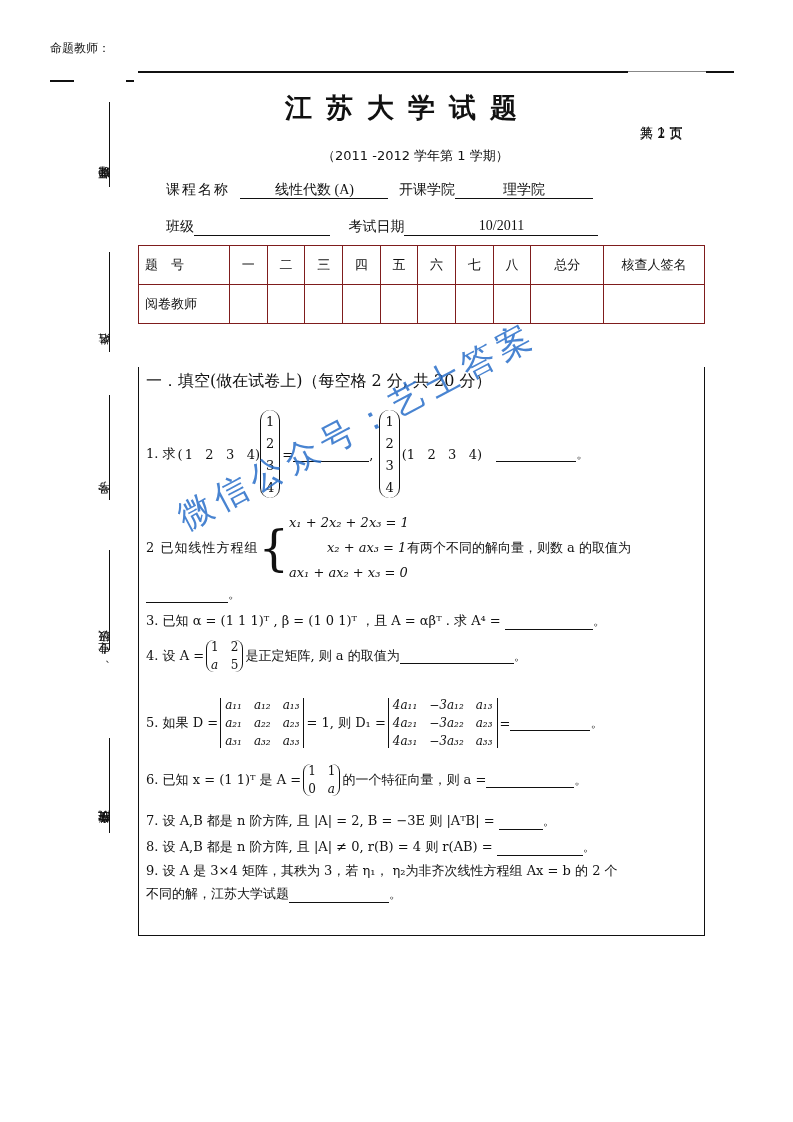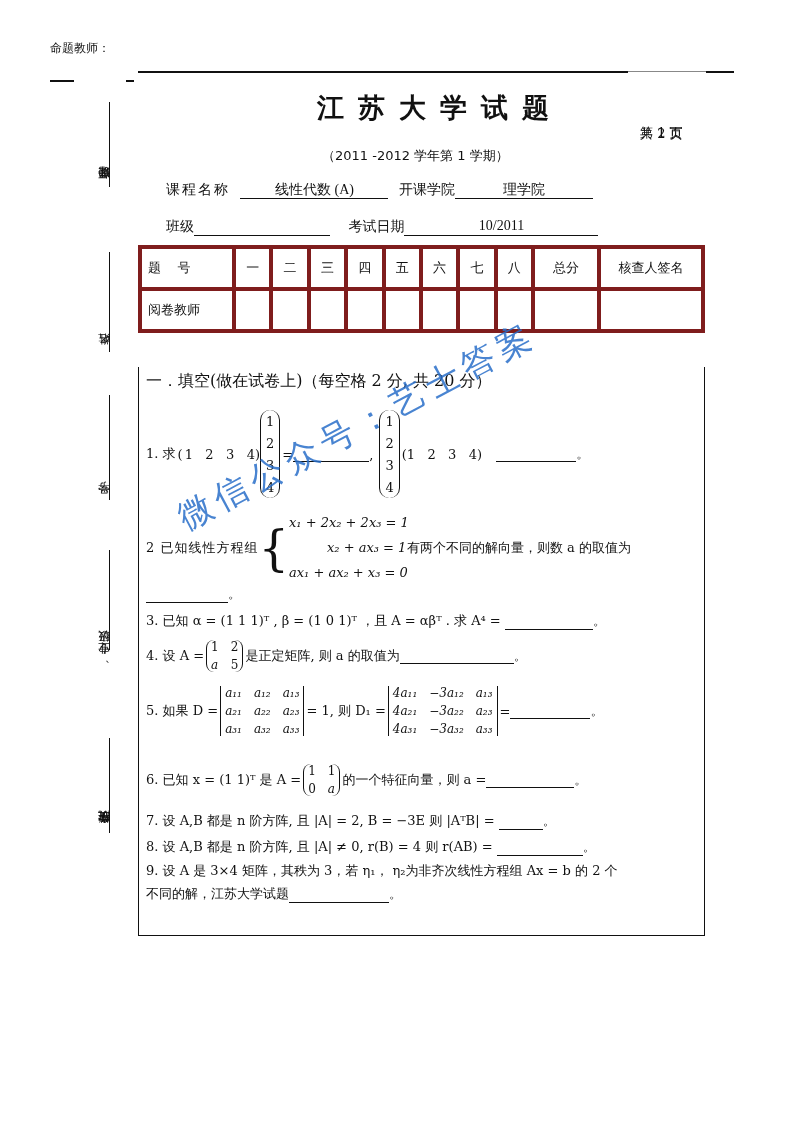--- a/index.html
+++ b/index.html
@@ -4,32 +4,32 @@
 <style>
   html, body { margin:0; padding:0; background:#ffffff; }
   body { width:793px; height:1122px; position:relative; overflow:hidden;
          font-family:"DejaVu Serif", "Liberation Serif", serif; color:#111; }
   .abs { position:absolute; }
   .hdr-teacher { left:50px; top:40px; font-size:12px; font-family:"DejaVu Sans", sans-serif; }
   .topline { left:138px; top:71px; width:596px; height:2px; background:#111; }
   .topline-gap { left:628px; top:71px; width:78px; height:1px; background:#888; }
   .dash1 { left:50px; top:80px; width:24px; height:1.5px; background:#111; }
   .dash2 { left:126px; top:80px; width:8px; height:1.5px; background:#111; }
-  .title { left:285px; top:90px; font-size:27px; font-weight:bold; letter-spacing:14px;margin-left:32px; }
+  .title { left:285px; top:90px; font-size:27px; font-weight:bold; letter-spacing:14px; }
   .pages1 { left:640px; top:88px; font-size:13px;margin-top:37px; }
   .pages2 { left:640px; top:124px; font-size:13px; }
   .term { left:322px; top:147px; font-size:13px; font-family:"DejaVu Sans", sans-serif; }
   .info-row { font-size:14px; }
   .uline { display:inline-block; border-bottom:1px solid #111; text-align:center; height:17px; vertical-align:bottom;font-family:Liberation Serif, serif; }
   
   .vline { width:1px; background:#111; }
   .vtext { writing-mode:vertical-rl; transform:rotate(180deg); font-size:12px; font-family:"DejaVu Sans", sans-serif; }
   
   table.score { position:absolute; left:138px; top:245px; width:567px; border-collapse:collapse; font-size:13px; }
-  table.score td { border:4px solid #7f1d1d; height:38px; text-align:center; padding:0; }
+  table.score td { border:1px solid #7f1d1d; height:38px; text-align:center; padding:0;font-family:Liberation Serif, serif; }
   table.score td.lbl { width:84px; text-align:left; padding-left:6px; }
   table.score td.sig { width:100px; }
   .qbox { left:138px; top:367px; width:565px; height:568px; border:1.5px solid #111; border-top:none; }
   .sec { left:146px; top:371px; font-size:16px; }
   .q { font-size:13px; position:absolute; }
   .col { display:inline-flex; flex-direction:column; align-items:center; justify-content:space-around;
          border-left:1px solid #111; border-right:1px solid #111; border-radius:10px; padding:0 5px; font-size:13px; }
   .det { display:inline-grid; border-left:1px solid #111; border-right:1px solid #111; padding:0 4px; column-gap:12px; row-gap:4px; font-style:italic; font-size:12px; }
   .blank { display:inline-block; border-bottom:1px solid #111; vertical-align:bottom; height:14px; }
   .wm { left:170px; top:500px; color:#2a6fc9; font-size:34px; transform:rotate(-28deg); transform-origin:left top;
@@ -166,21 +166,21 @@
     <span style="font-style:italic;">a</span>
     <span>5</span>
   </span>
   <span>是正定矩阵, 则 a 的取值为</span>
   <span class="blank" style="width:114px;"></span>
     <span>。</span>
 </div>
 
 <div class="q" style="left:146px; top:686px; display:flex; align-items:center;">
   <span>5.  如果 D =</span>
-  <span class="det" style="grid-template-columns:auto auto auto; margin:0 2px;">
+  <span class="det" style="grid-template-columns:auto auto auto; margin:12px 2px;">
     <span>a₁₁</span>
     <span>a₁₂</span>
     <span>a₁₃</span>
     <span>a₂₁</span>
     <span>a₂₂</span>
     <span>a₂₃</span>
     <span>a₃₁</span>
     <span>a₃₂</span>
     <span>a₃₃</span>
   </span>

